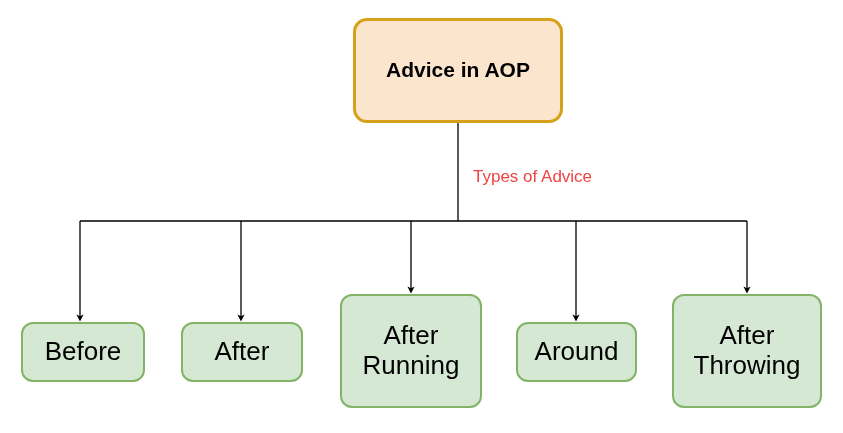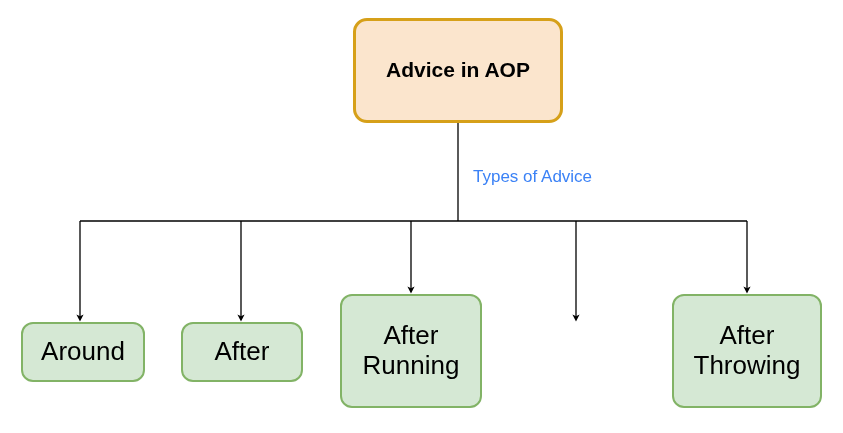--- a/index.html
+++ b/index.html
@@ -54,21 +54,21 @@
     background: #d5e8d4;
     border-color: #82b366;
     border-width: 2px;
     font-weight: normal;
     font-size: 26px;
   }
   .edge-label {
     position: absolute;
     font-size: 17px;
     font-weight: normal;
-    color: #3b82f6;
+    color: #ef4444;
     white-space: nowrap;
   }
 </style>
 </head>
 <body style="background: rgb(255, 255, 255);">
 
 <div id="diagram-canvas">
 
   <svg id="connector-layer" viewBox="0 0 843 433" width="843" height="433" xmlns="http://www.w3.org/2000/svg">
     <defs>
@@ -84,24 +84,25 @@
         <path d="M 411 221 L 411 290" marker-end="url(#arrowhead)"></path>
         <path d="M 576 221 L 576 318" marker-end="url(#arrowhead)"></path>
         <path d="M 747 221 L 747 290" marker-end="url(#arrowhead)"></path>
       </g>
   </svg>
 
   <div class="node node-root" style="left: 353px; top: 18px; width: 210px; height: 105px; background: rgb(251, 229, 205); border-color: rgb(214, 160, 25);">Advice in AOP</div>
 
   <div class="edge-label" style="left: 473px; top: 167px;">Types of Advice</div>
 
-  <div class="node node-child" style="left: 21px; top: 322px; width: 124px; height: 60px; background: rgb(213, 232, 212); border-color: rgb(130, 179, 102);">Around</div>
+  <div class="node node-child" style="left: 21px; top: 322px; width: 124px; height: 60px; background: rgb(213, 232, 212); border-color: rgb(130, 179, 102);">Before</div>
 
   <div class="node node-child" style="left: 181px; top: 322px; width: 122px; height: 60px; background: rgb(213, 232, 212); border-color: rgb(130, 179, 102);">After</div>
 
   <div class="node node-child" style="left: 340px; top: 294px; width: 142px; height: 114px; background: rgb(213, 232, 212); border-color: rgb(130, 179, 102);">After
 Running</div>
 
+  <div class="node node-child" style="left: 516px; top: 322px; width: 121px; height: 60px; background: rgb(213, 232, 212); border-color: rgb(130, 179, 102);">Around</div>
 
   <div class="node node-child" style="left: 672px; top: 294px; width: 150px; height: 114px; background: rgb(213, 232, 212); border-color: rgb(130, 179, 102);">After
 Throwing</div>
 
 </div>
 
 </body></html>

